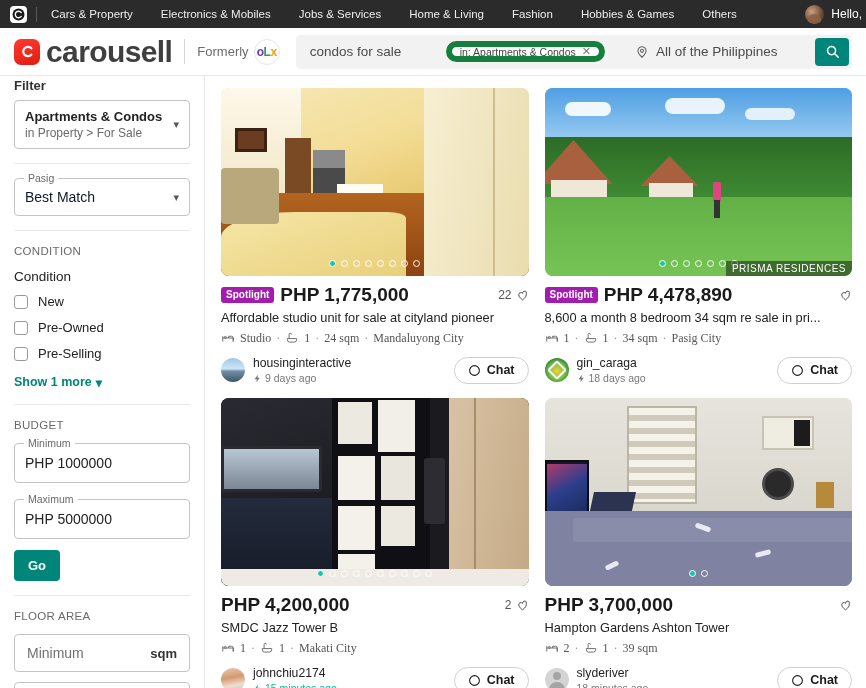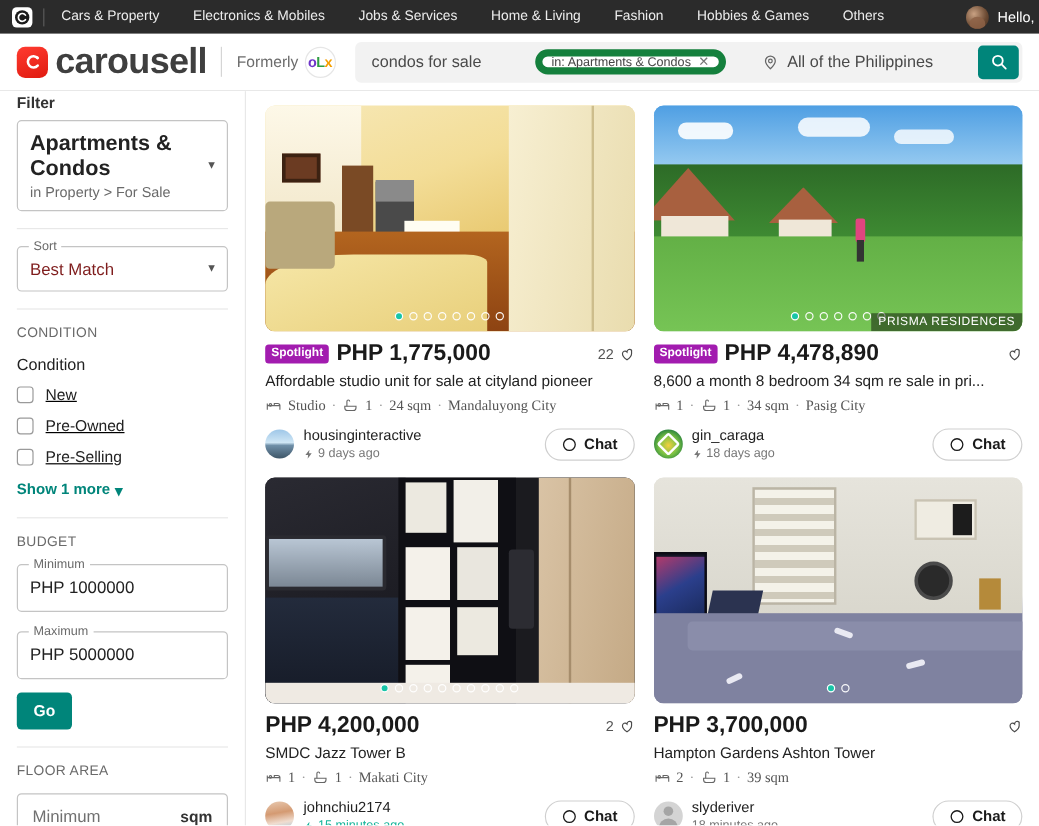--- a/index.html
+++ b/index.html
@@ -107,49 +107,48 @@
   }
   .filter-title {
     font-size: 13px; color: #333; font-weight: 600;
     padding-top: 2px; margin-bottom: 7px;
   }
   .sel-box {
     border: 1px solid #c4c4c4; border-radius: 4px; padding: 8px 10px;
     display: flex; align-items: center; justify-content: space-between;
     cursor: pointer; background: #fff;
   }
-  .sel-box .sb-main { font-size: 18px; font-weight: 700; color: #222; }
+  .sel-box .sb-main { font-size: 13px; font-weight: 700; color: #222; }
   .sel-box .sb-sub { font-size: 12px; color: #6a6a6a; margin-top: 2px; }
   .chev { color: #555; font-size: 11px; line-height: 1; }
   .hr { height: 1px; background: #e8e8e8; margin: 14px 0; }
 
   .fieldset-box {
     border: 1px solid #c4c4c4; border-radius: 4px; position: relative;
     padding: 10px; margin-top: 4px;
   }
   .fieldset-box .legend {
     position: absolute; top: -7px; left: 9px; background: #fff;
     padding: 0 4px; font-size: 10.5px; color: #6a6a6a;
   }
   .fs-row { display: flex; align-items: center; justify-content: space-between; }
-  .fs-val { font-size: 14px; color: #7f1d1d; }
+  .fs-val { font-size: 14px; color: #0f172a; }
   .fs-input {
     border: 0; outline: none; background: transparent; font-size: 14px;
     color: #222; width: 100%; font-family: "Liberation Sans", sans-serif;
   }
   .fs-input::placeholder { color: #707070; }
 
   .sec-label {
     font-size: 11.5px; color: #6a6a6a; letter-spacing: .3px; margin-bottom: 12px;
   }
   .cond-head { font-size: 13.5px; color: #222; margin-bottom: 10px; }
   .cbrow {
     display: flex; align-items: center; gap: 10px; margin-bottom: 11px;
     cursor: pointer;
-    text-decoration: underline;
   }
   .cbox {
     width: 14px; height: 14px; border: 1.5px solid #9a9a9a; border-radius: 3px;
     flex: none; background: #fff;
   }
   .cblabel { font-size: 13px; color: #222; }
   .showmore {
     font-size: 12.5px; color: #00857a; font-weight: 700; cursor: pointer;
     display: inline-flex; align-items: center; gap: 4px;
   }
@@ -306,21 +305,21 @@
       <div>
         <div class="sb-main">Apartments &amp; Condos</div>
         <div class="sb-sub">in Property  &gt;  For Sale</div>
       </div>
       <span class="chev">▾</span>
     </div>
 
     <div class="hr"></div>
 
     <div class="fieldset-box">
-      <span class="legend">Sort</span>
+      <span class="legend">Pasig</span>
       <div class="fs-row">
         <span class="fs-val">Best Match</span>
         <span class="chev">▾</span>
       </div>
     </div>
 
     <div class="hr"></div>
 
     <div class="sec-label">CONDITION</div>
     <div class="cond-head">Condition</div>

